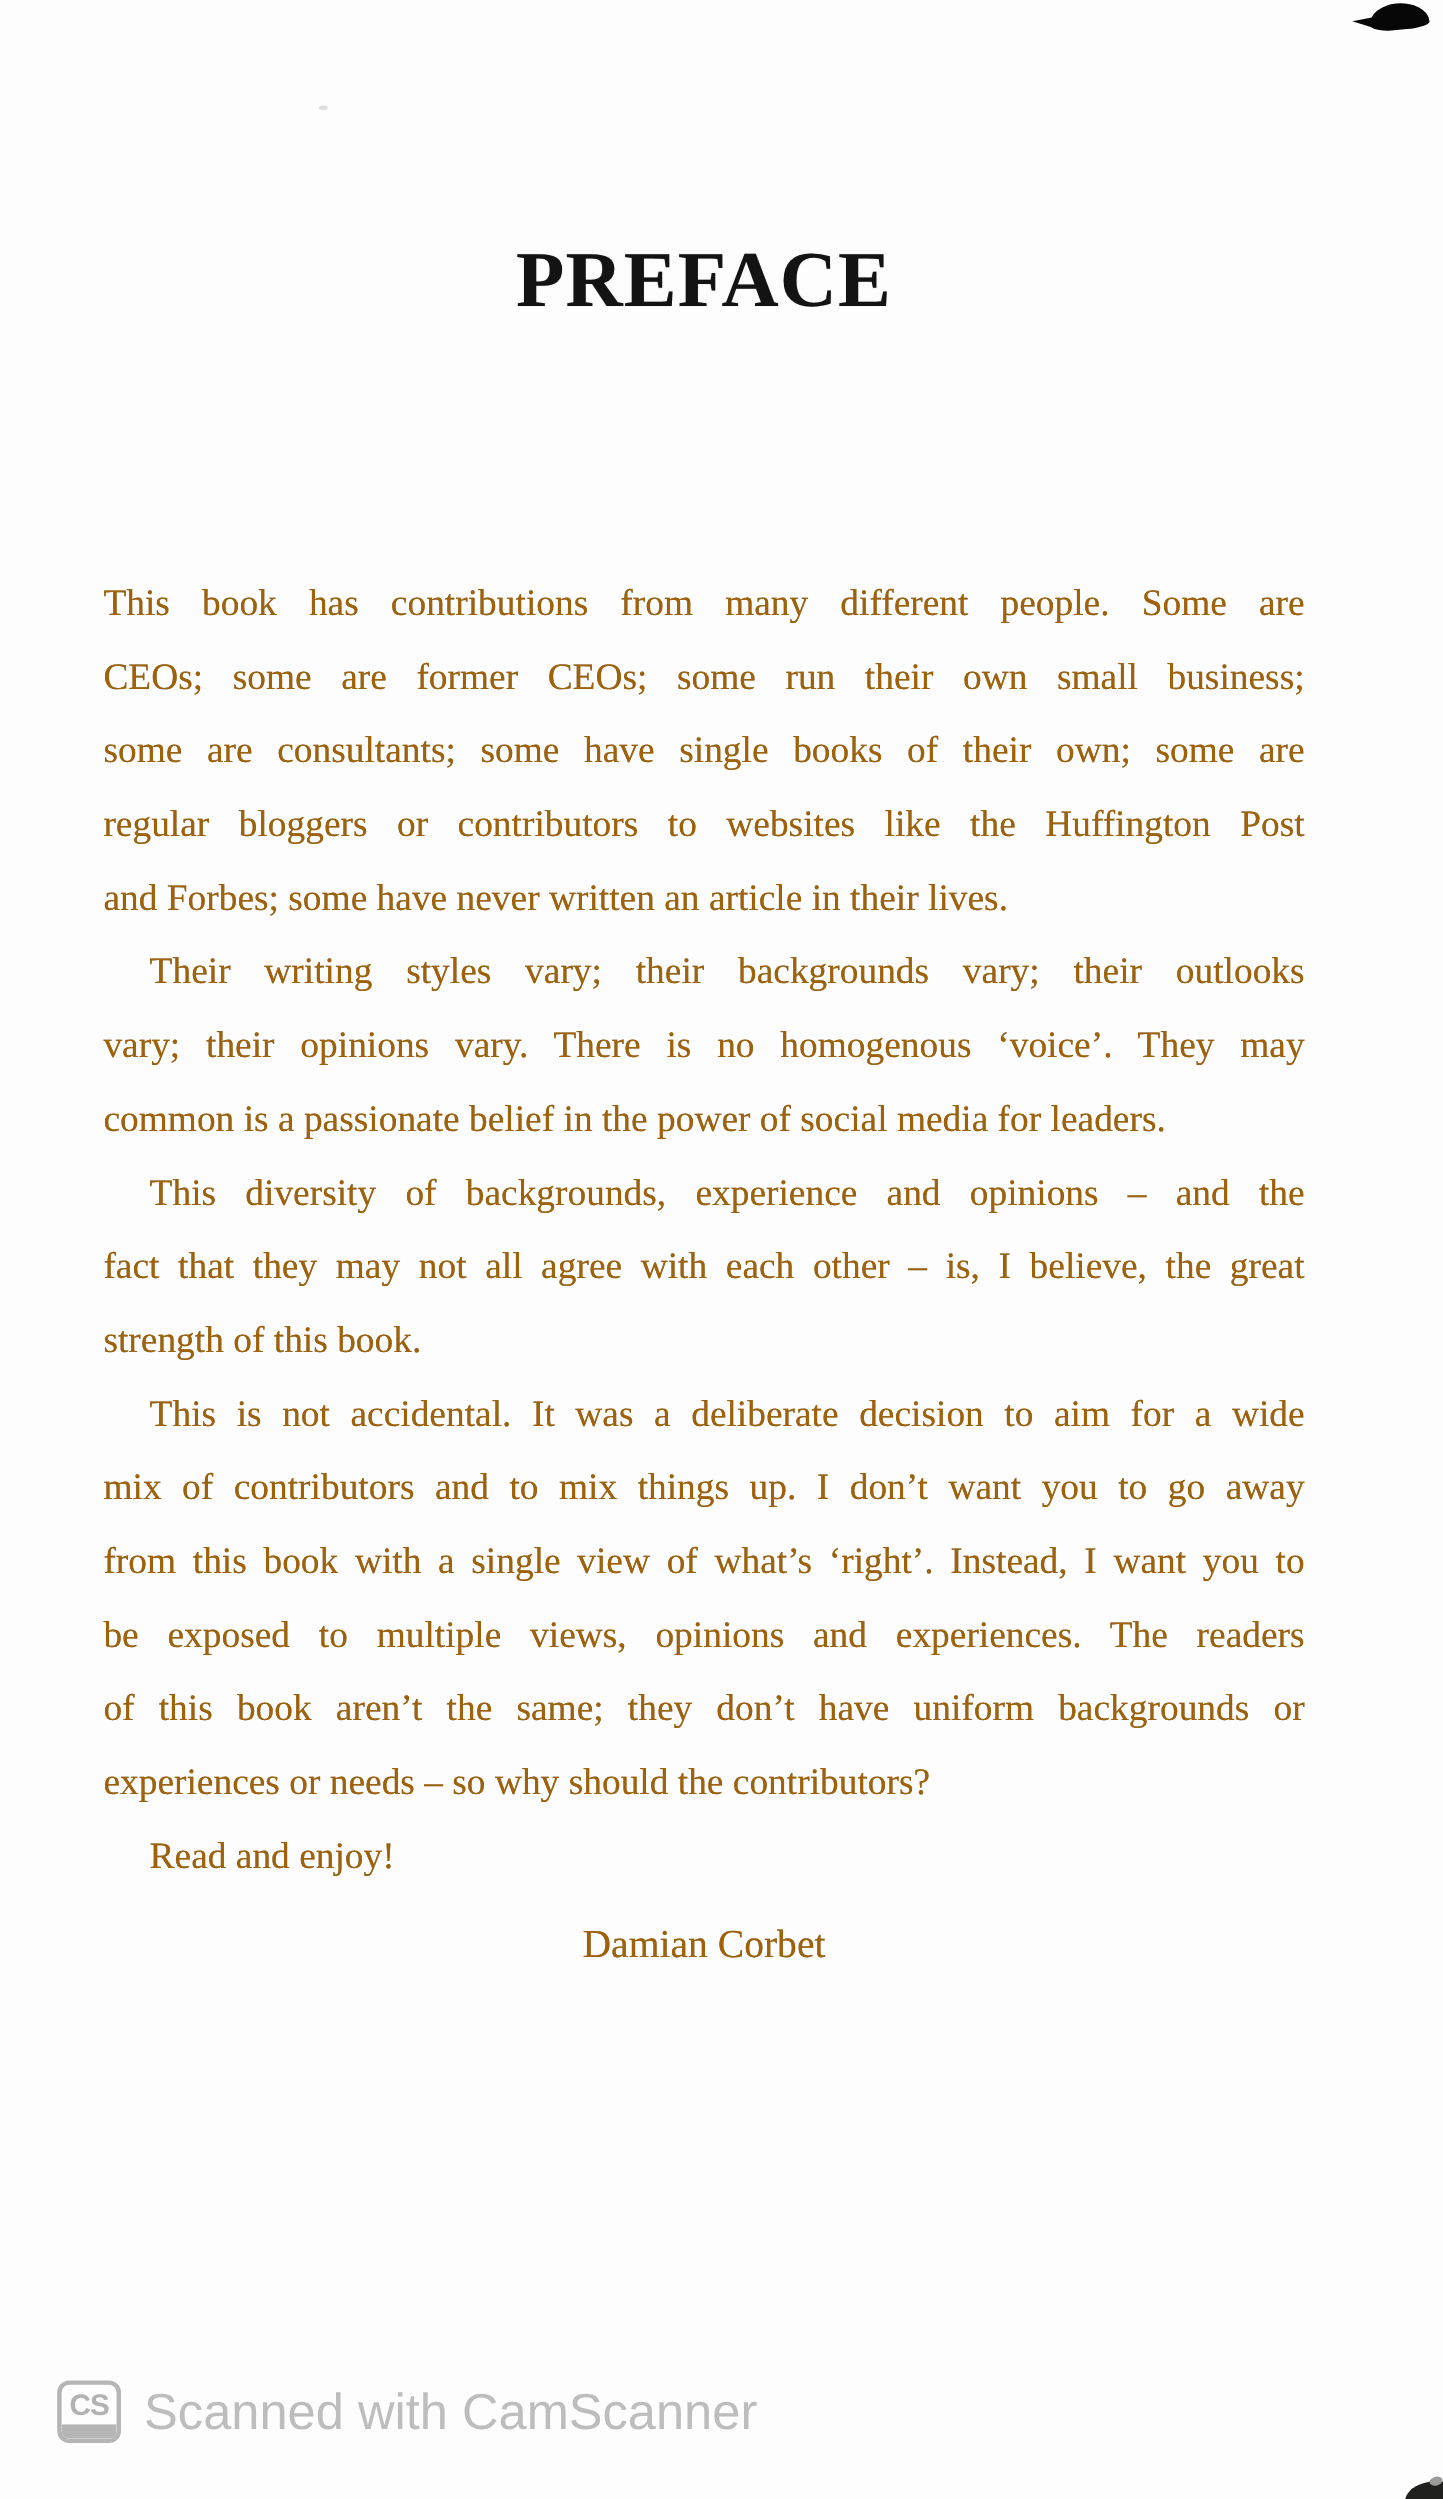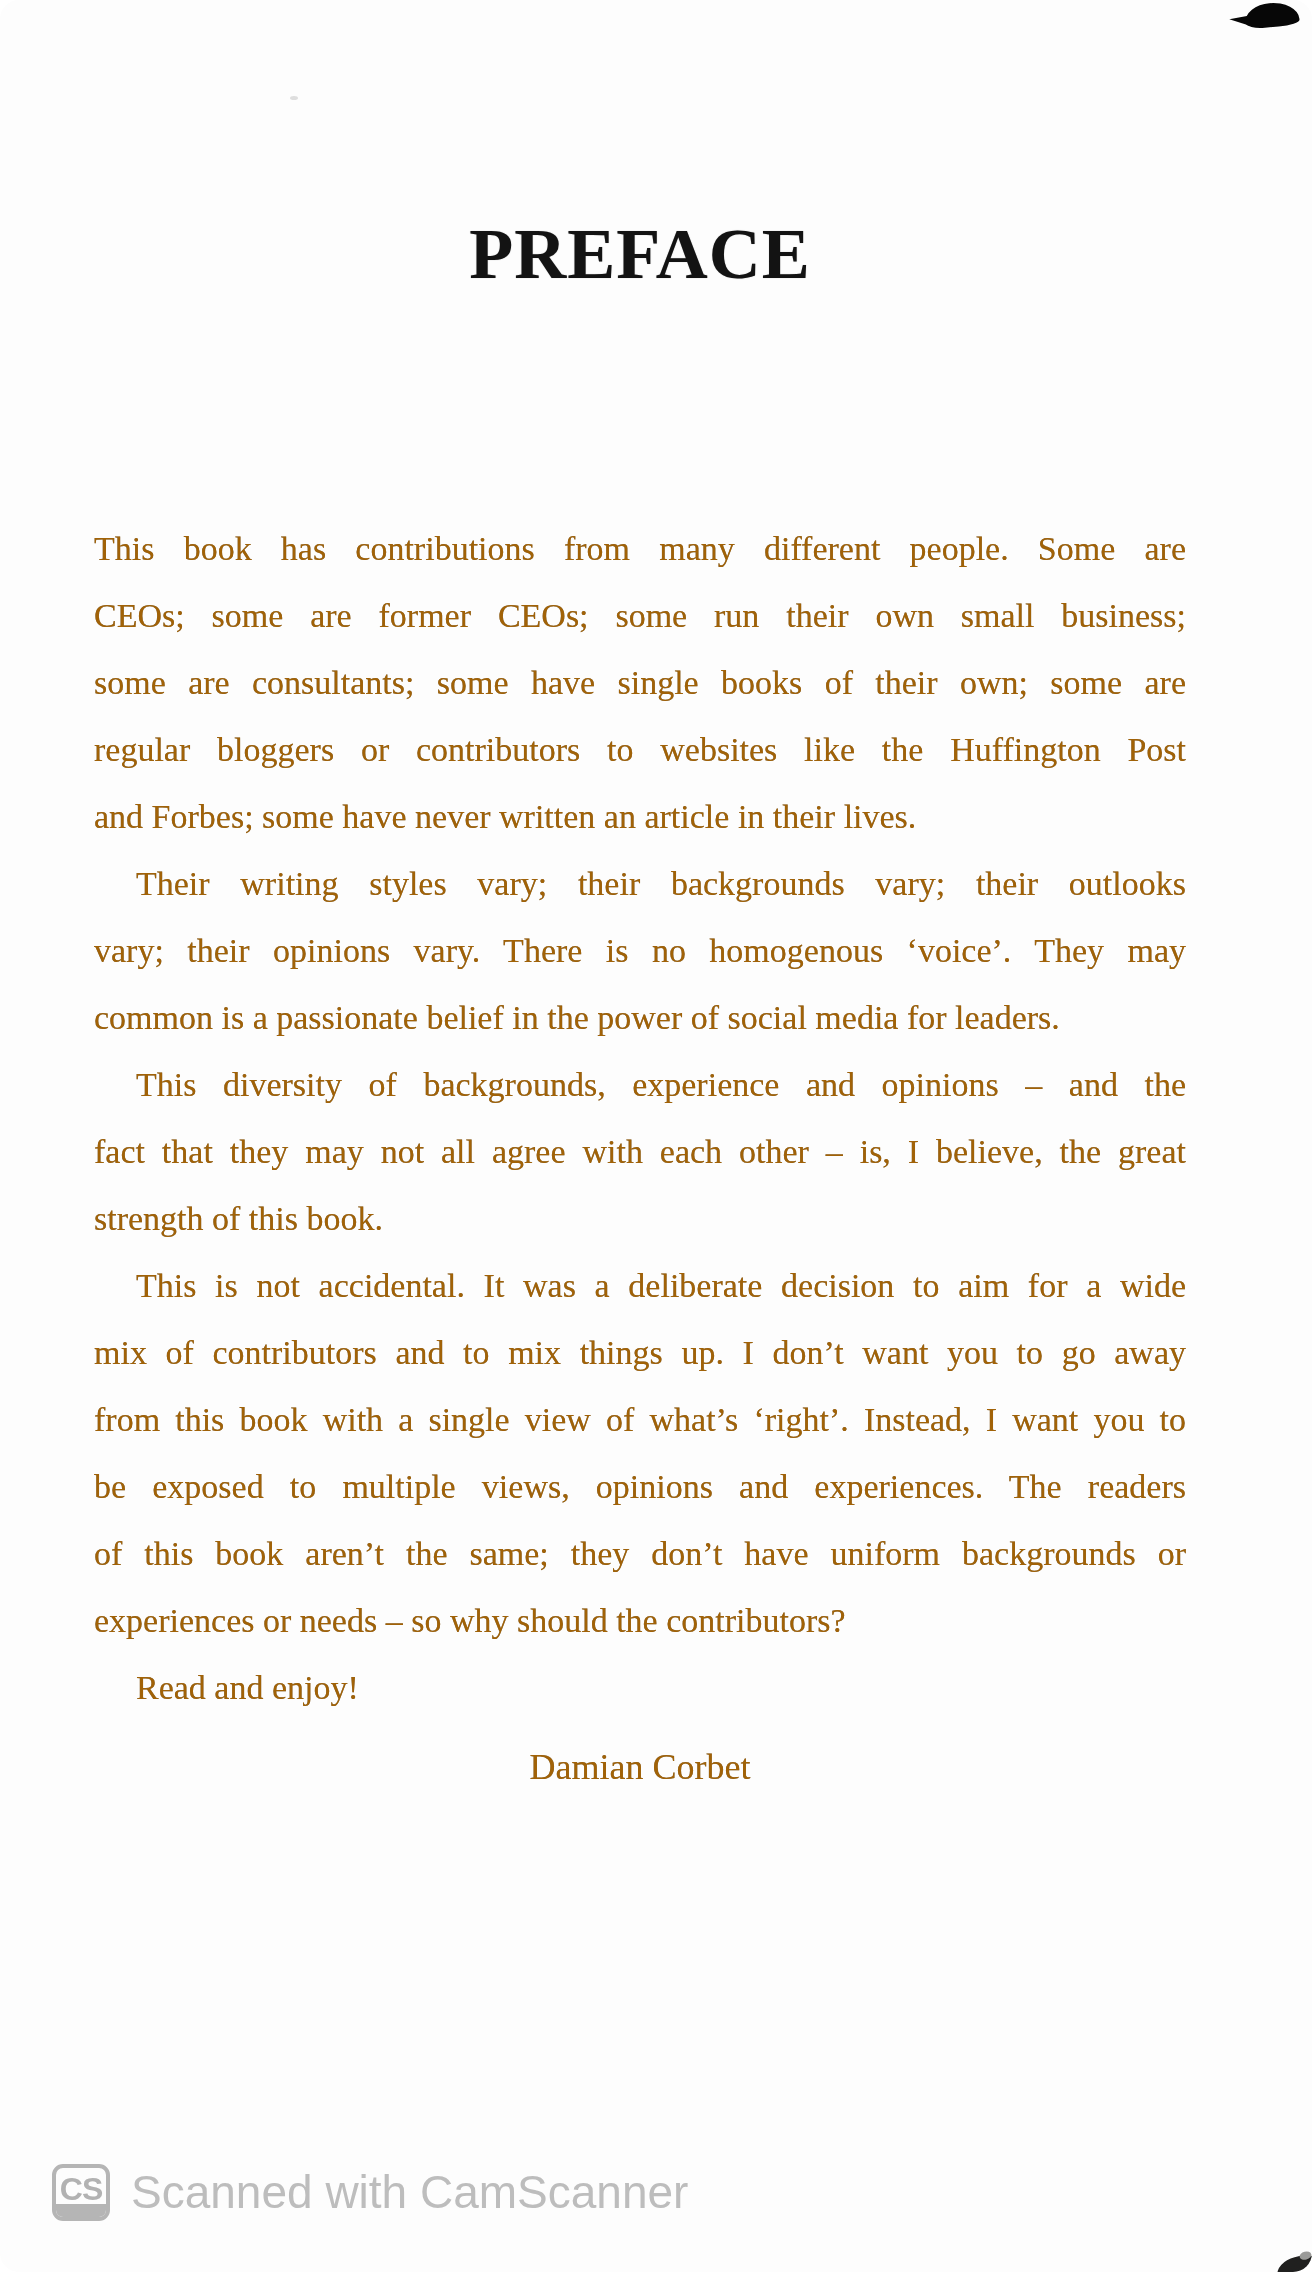--- a/index.html
+++ b/index.html
@@ -7,21 +7,20 @@
     width: 1312px; height: 2272px;
     background: #ffffff;
     font-family: "Liberation Serif", serif;
     position: relative;
     overflow: hidden;
   }
   .page {
     position: absolute; inset: 0;
     background: #fdfdfd;
     overflow: hidden;
-    border-radius: 19px;
   }
 
   
   .title {
     position: absolute;
     top: 218px; left: 95px; width: 1090px;
     margin: 0;
     text-align: center;
     font-size: 72px;
     font-weight: 700;
@@ -117,21 +116,21 @@
     border: 4px solid #b5b5b5;
     border-radius: 11px;
     background: #fdfdfd;
     overflow: hidden;
     flex: 0 0 auto;
   }
   .cs-logo-text {
     position: absolute;
     top: 3px; left: 0; right: 0;
     text-align: center;
-    font-size: 32px;
+    font-size: 27px;
     font-weight: 700;
     color: #b2b2b2;
     letter-spacing: -1px;
   }
   .cs-logo-bar {
     position: absolute;
     left: 0; right: 0; bottom: 0;
     height: 13px;
     background: #b5b5b5;
   }

